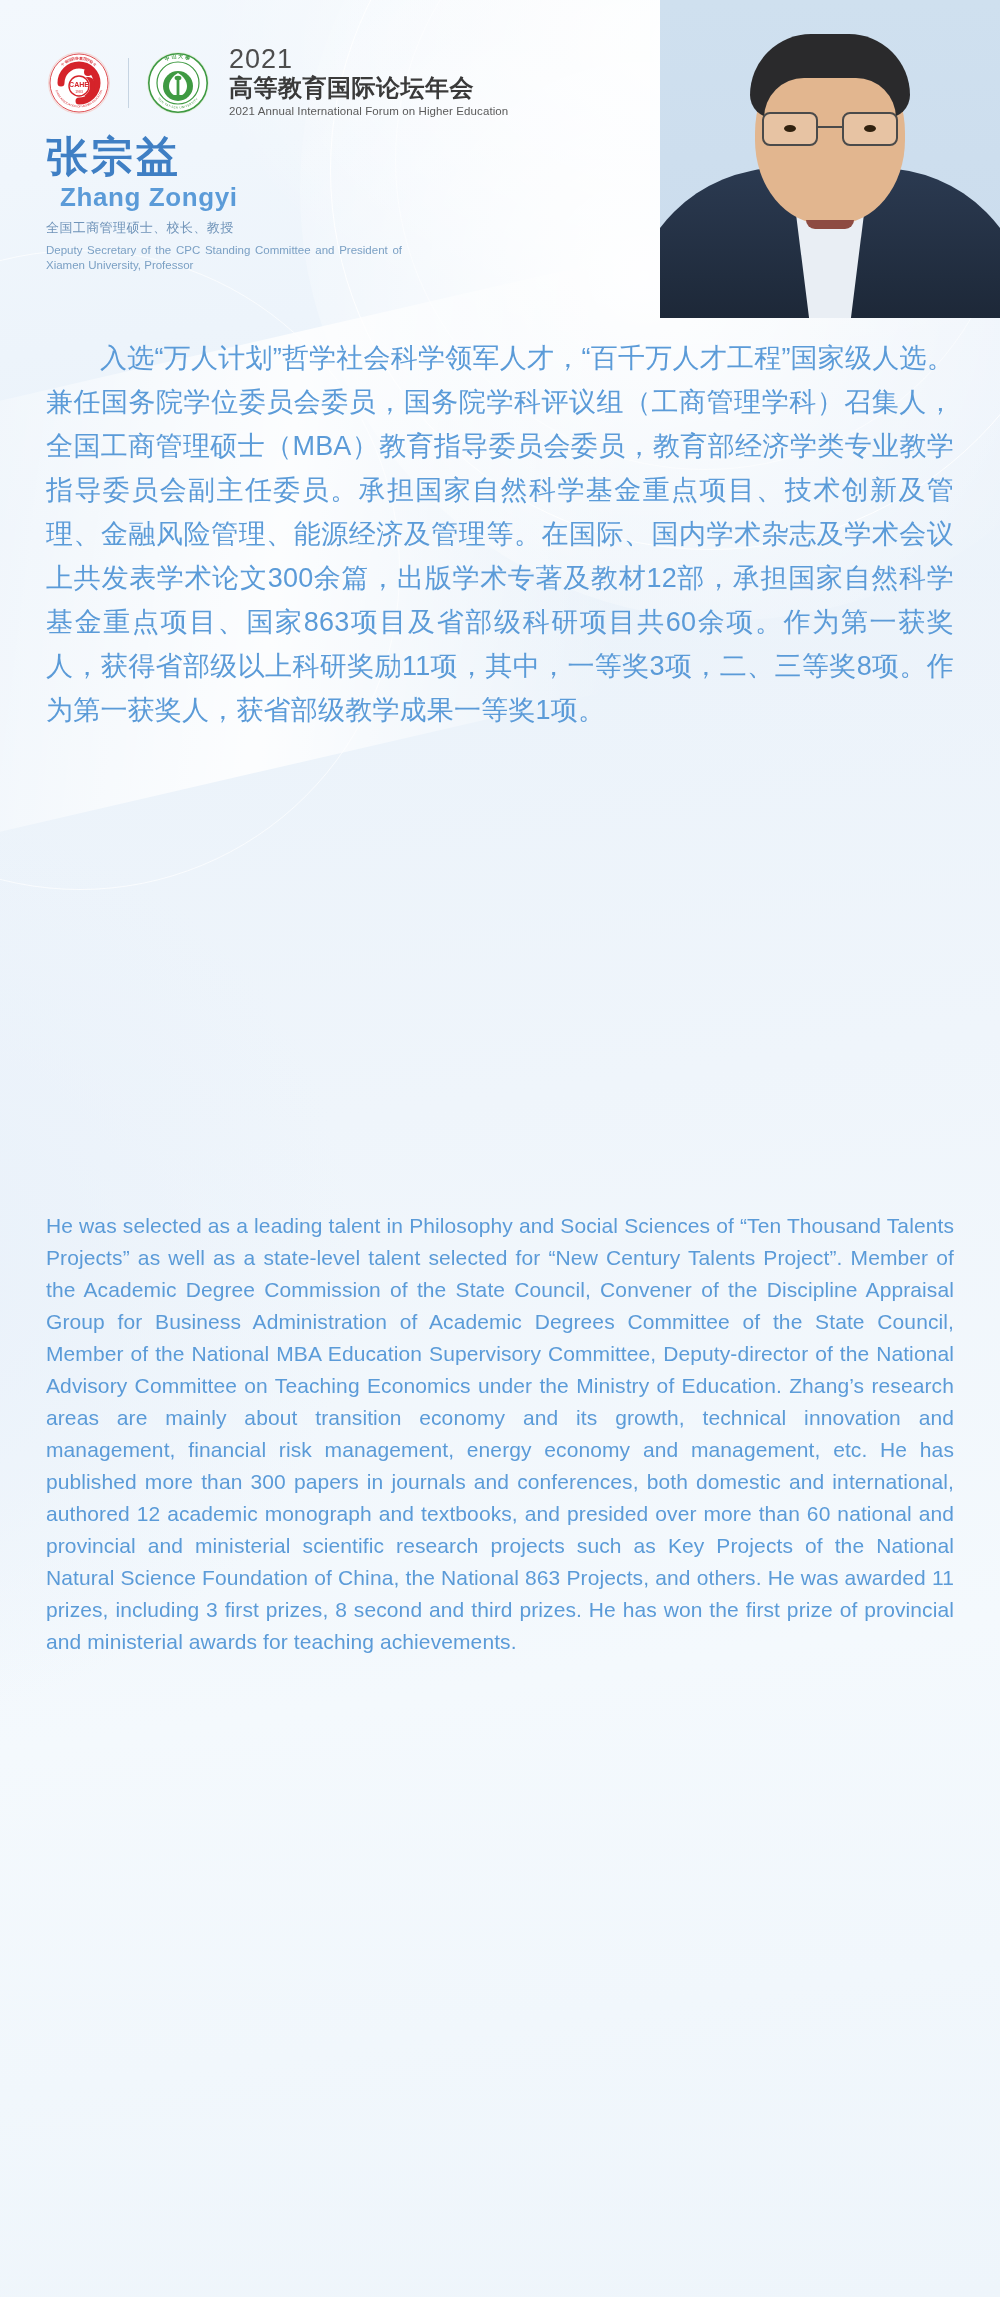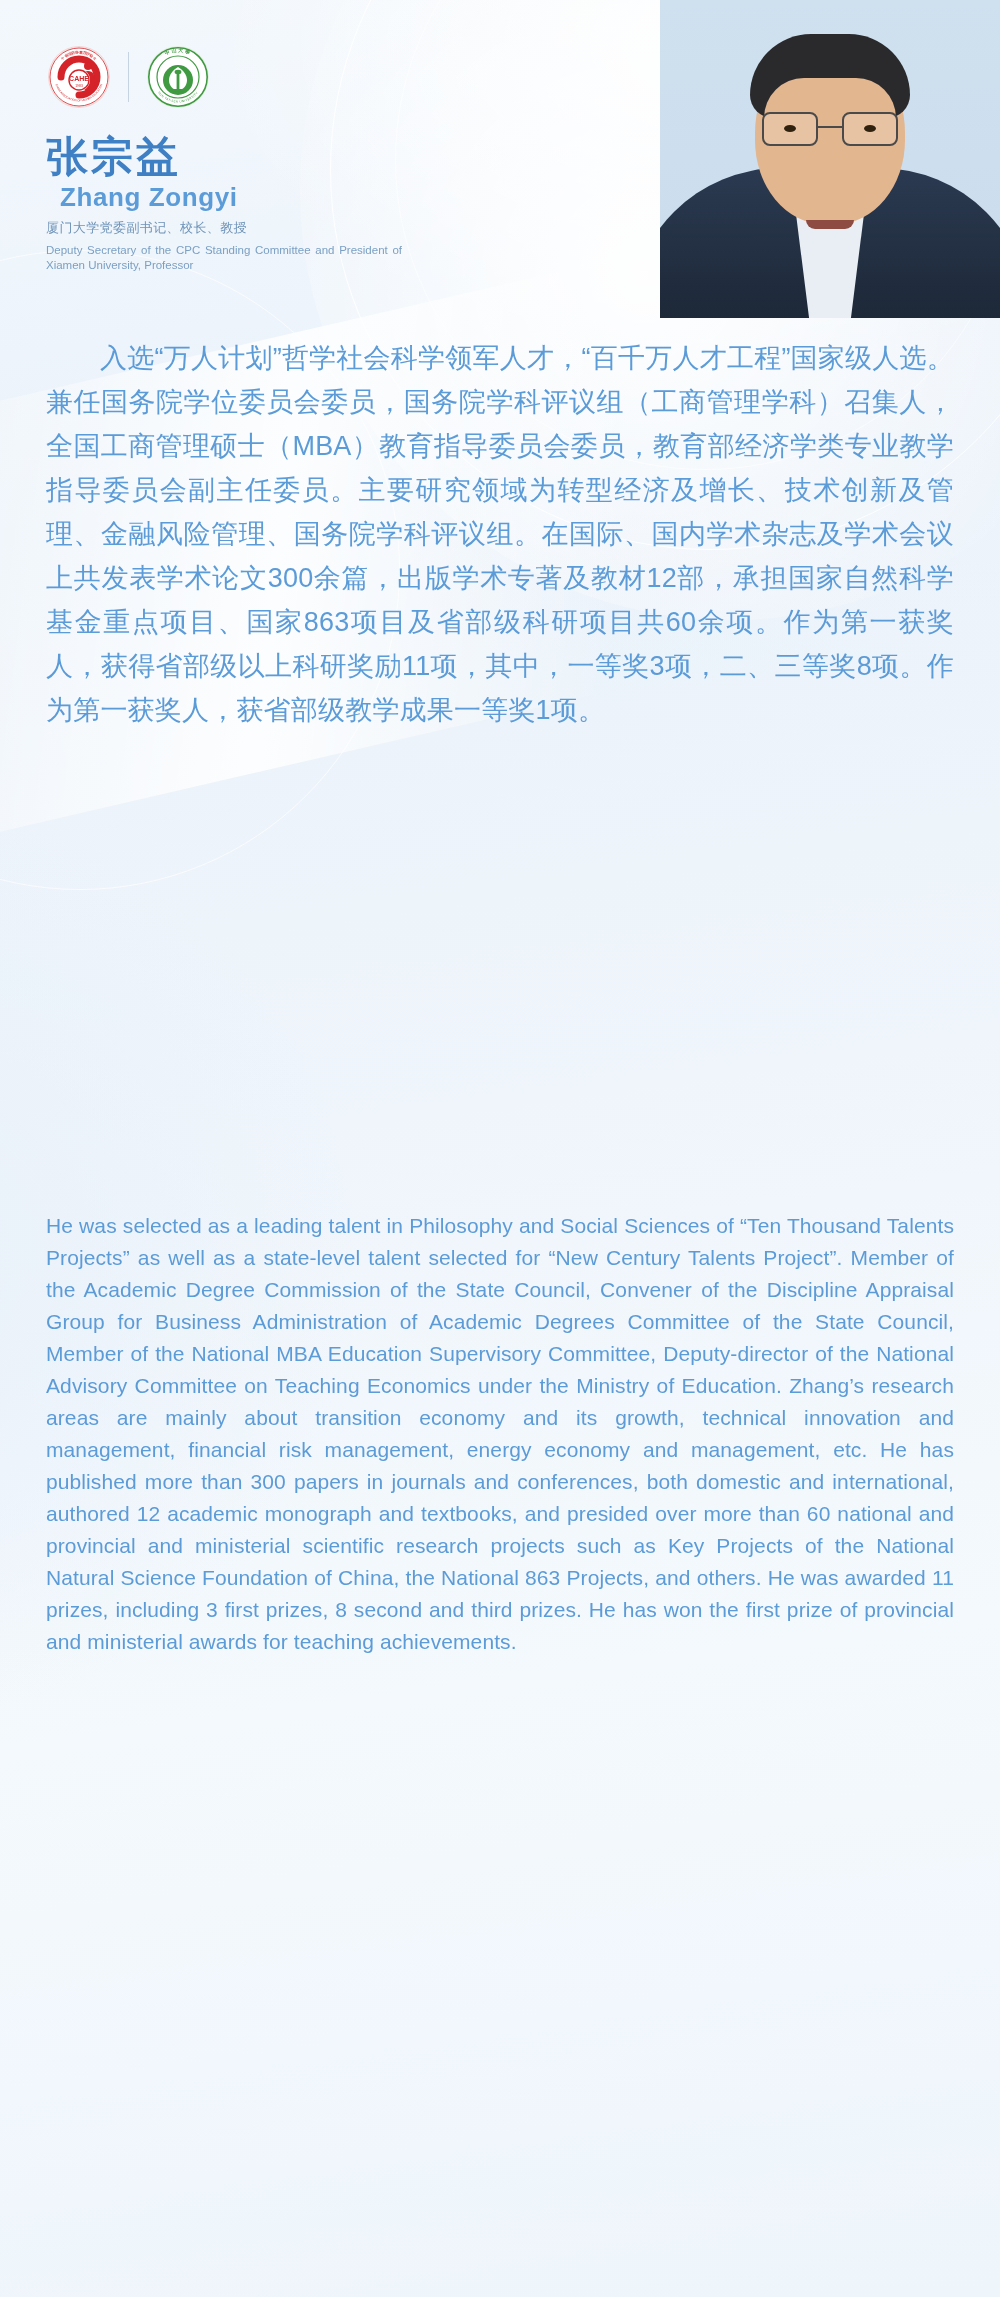--- a/index.html
+++ b/index.html
@@ -244,23 +244,28 @@
         <text font-family="Liberation Sans, sans-serif" font-size="5" font-weight="bold" fill="#3f9a42" letter-spacing="1.4">
           <textPath href="#syu-ring-top" startOffset="50%" text-anchor="middle">中山大學</textPath>
         </text>
         <path id="syu-ring-bot" d="M31 31 m -25.5 0 a 25.5 25.5 0 0 0 51 0" fill="none"></path>
         <text font-family="Liberation Sans, sans-serif" font-size="3" fill="#3f9a42" letter-spacing="0.35">
           <textPath href="#syu-ring-bot" startOffset="50%" text-anchor="middle">SUN YAT-SEN UNIVERSITY</textPath>
         </text>
       </svg>
     </div>
 
+    <div class="title-block">
+      <div class="year">2021</div>
+      <div class="cn-title">高等教育国际论坛年会</div>
+      <div class="en-title">2021 Annual International Forum on Higher Education</div>
+    </div>
   </div>
 
   <div class="name-cn">张宗益</div>
   <div class="name-en">Zhang Zongyi</div>
-  <div class="aff-cn">厦门大学党委副书记、校长、教授</div>
+  <div class="aff-cn">全国工商管理硕士、校长、教授</div>
   <div class="aff-en">Deputy Secretary of the CPC Standing Committee and President of Xiamen University, Professor</div>
 
-  <div class="body-cn">入选“万人计划”哲学社会科学领军人才，“百千万人才工程”国家级人选。兼任国务院学位委员会委员，国务院学科评议组（工商管理学科）召集人，全国工商管理硕士（MBA）教育指导委员会委员，教育部经济学类专业教学指导委员会副主任委员。主要研究领域为转型经济及增长、技术创新及管理、金融风险管理、国务院学科评议组。在国际、国内学术杂志及学术会议上共发表学术论文300余篇，出版学术专著及教材12部，承担国家自然科学基金重点项目、国家863项目及省部级科研项目共60余项。作为第一获奖人，获得省部级以上科研奖励11项，其中，一等奖3项，二、三等奖8项。作为第一获奖人，获省部级教学成果一等奖1项。</div>
+  <div class="body-cn">入选“万人计划”哲学社会科学领军人才，“百千万人才工程”国家级人选。兼任国务院学位委员会委员，国务院学科评议组（工商管理学科）召集人，全国工商管理硕士（MBA）教育指导委员会委员，教育部经济学类专业教学指导委员会副主任委员。承担国家自然科学基金重点项目、技术创新及管理、金融风险管理、能源经济及管理等。在国际、国内学术杂志及学术会议上共发表学术论文300余篇，出版学术专著及教材12部，承担国家自然科学基金重点项目、国家863项目及省部级科研项目共60余项。作为第一获奖人，获得省部级以上科研奖励11项，其中，一等奖3项，二、三等奖8项。作为第一获奖人，获省部级教学成果一等奖1项。</div>
   <div class="body-en">He was selected as a leading talent in Philosophy and Social Sciences of “Ten Thousand Talents Projects” as well as a state-level talent selected for “New Century Talents Project”. Member of the Academic Degree Commission of the State Council, Convener of the Discipline Appraisal Group for Business Administration of Academic Degrees Committee of the State Council, Member of the National MBA Education Supervisory Committee, Deputy-director of the National Advisory Committee on Teaching Economics under the Ministry of Education. Zhang’s research areas are mainly about transition economy and its growth, technical innovation and management, financial risk management, energy economy and management, etc. He has published more than 300 papers in journals and conferences, both domestic and international, authored 12 academic monograph and textbooks, and presided over more than 60 national and provincial and ministerial scientific research projects such as Key Projects of the National Natural Science Foundation of China, the National 863 Projects, and others. He was awarded 11 prizes, including 3 first prizes, 8 second and third prizes. He has won the first prize of provincial and ministerial awards for teaching achievements.</div>
 
 </div>
 
 </body></html>

